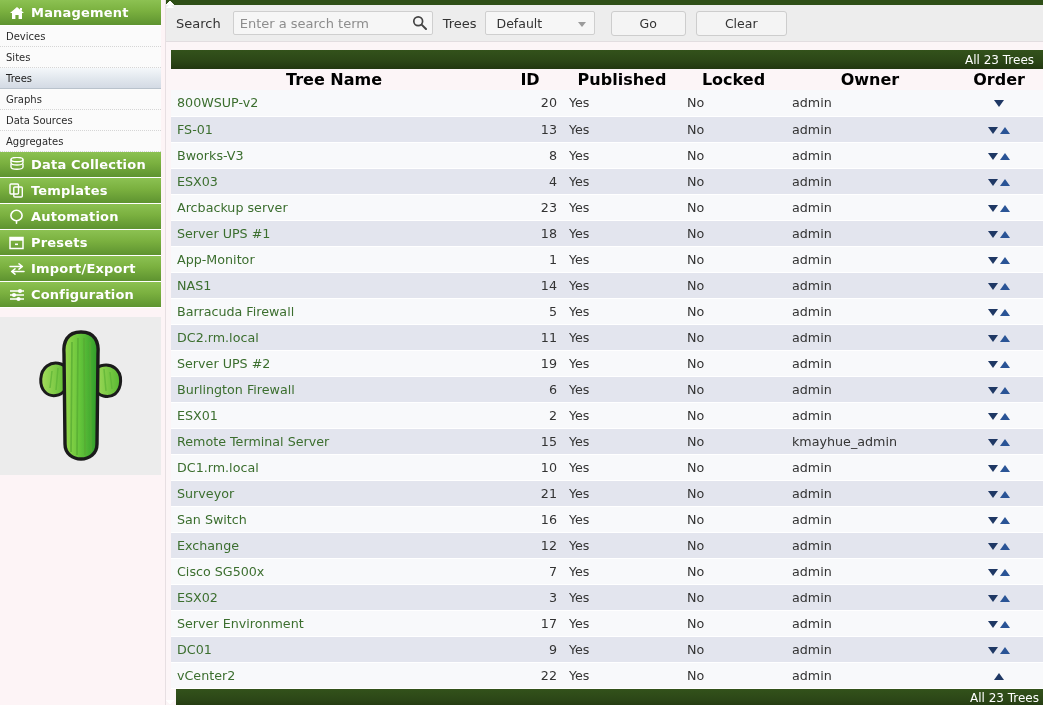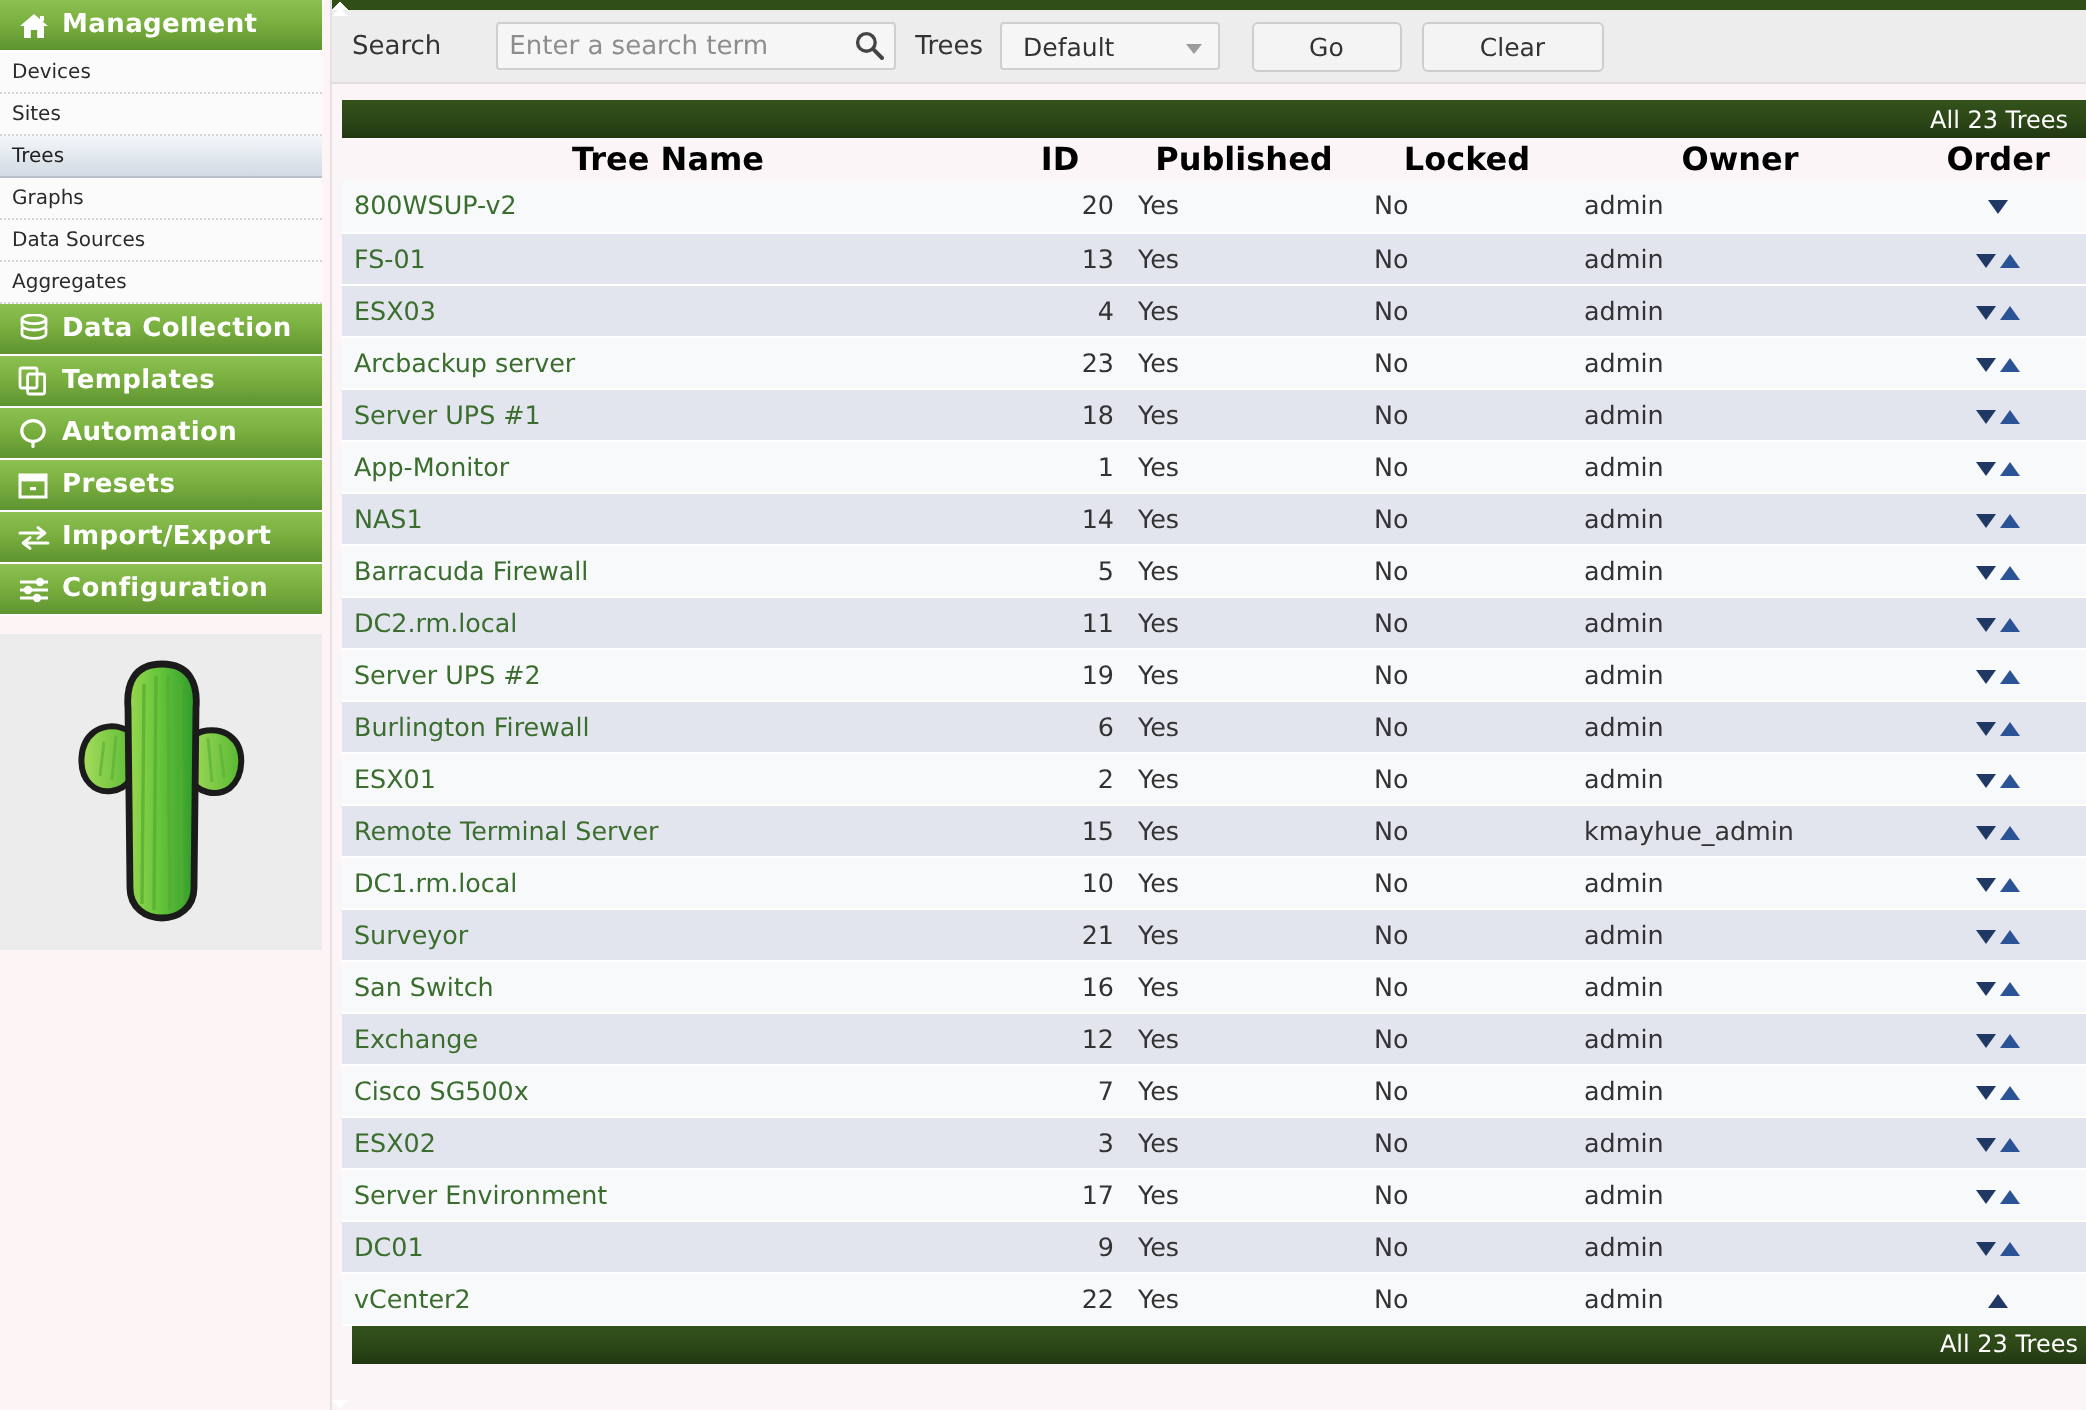--- a/index.html
+++ b/index.html
@@ -97,21 +97,21 @@
     background: #ededed;
     display: flex;
     align-items: center;
     padding-left: 10px;
     border-bottom: 1px solid #e2dde0;
     gap: 0;
   }
   .searchbar .lbl {
     font-size: 13px;
     color: #333;
-    margin-right: 27px;
+    margin-right: 12px;
   }
   .search-input-wrap {
     position: relative;
     width: 200px; height: 24px;
     margin-right: 10px;
   }
   .search-input-wrap input {
     width: 200px; height: 24px;
     border: 1px solid #cfcfcf;
     background: #f6f6f6;
@@ -467,20 +467,31 @@
               <td class="name"><a>FS-01</a></td>
               <td class="id">13</td>
               <td>Yes</td>
               <td>No</td>
               <td>admin</td>
               <td class="order"><span class="ord-group">
                   <i class="tri-dn"></i>
                   <i class="tri-up"></i>
                 </span></td>
             </tr>
+            <tr class="row odd">
+              <td class="name"><a>Bworks-V3</a></td>
+              <td class="id">8</td>
+              <td>Yes</td>
+              <td>No</td>
+              <td>admin</td>
+              <td class="order"><span class="ord-group">
+                  <i class="tri-dn"></i>
+                  <i class="tri-up"></i>
+                </span></td>
+            </tr>
             <tr class="row even">
               <td class="name"><a>ESX03</a></td>
               <td class="id">4</td>
               <td>Yes</td>
               <td>No</td>
               <td>admin</td>
               <td class="order"><span class="ord-group">
                   <i class="tri-dn"></i>
                   <i class="tri-up"></i>
                 </span></td>

